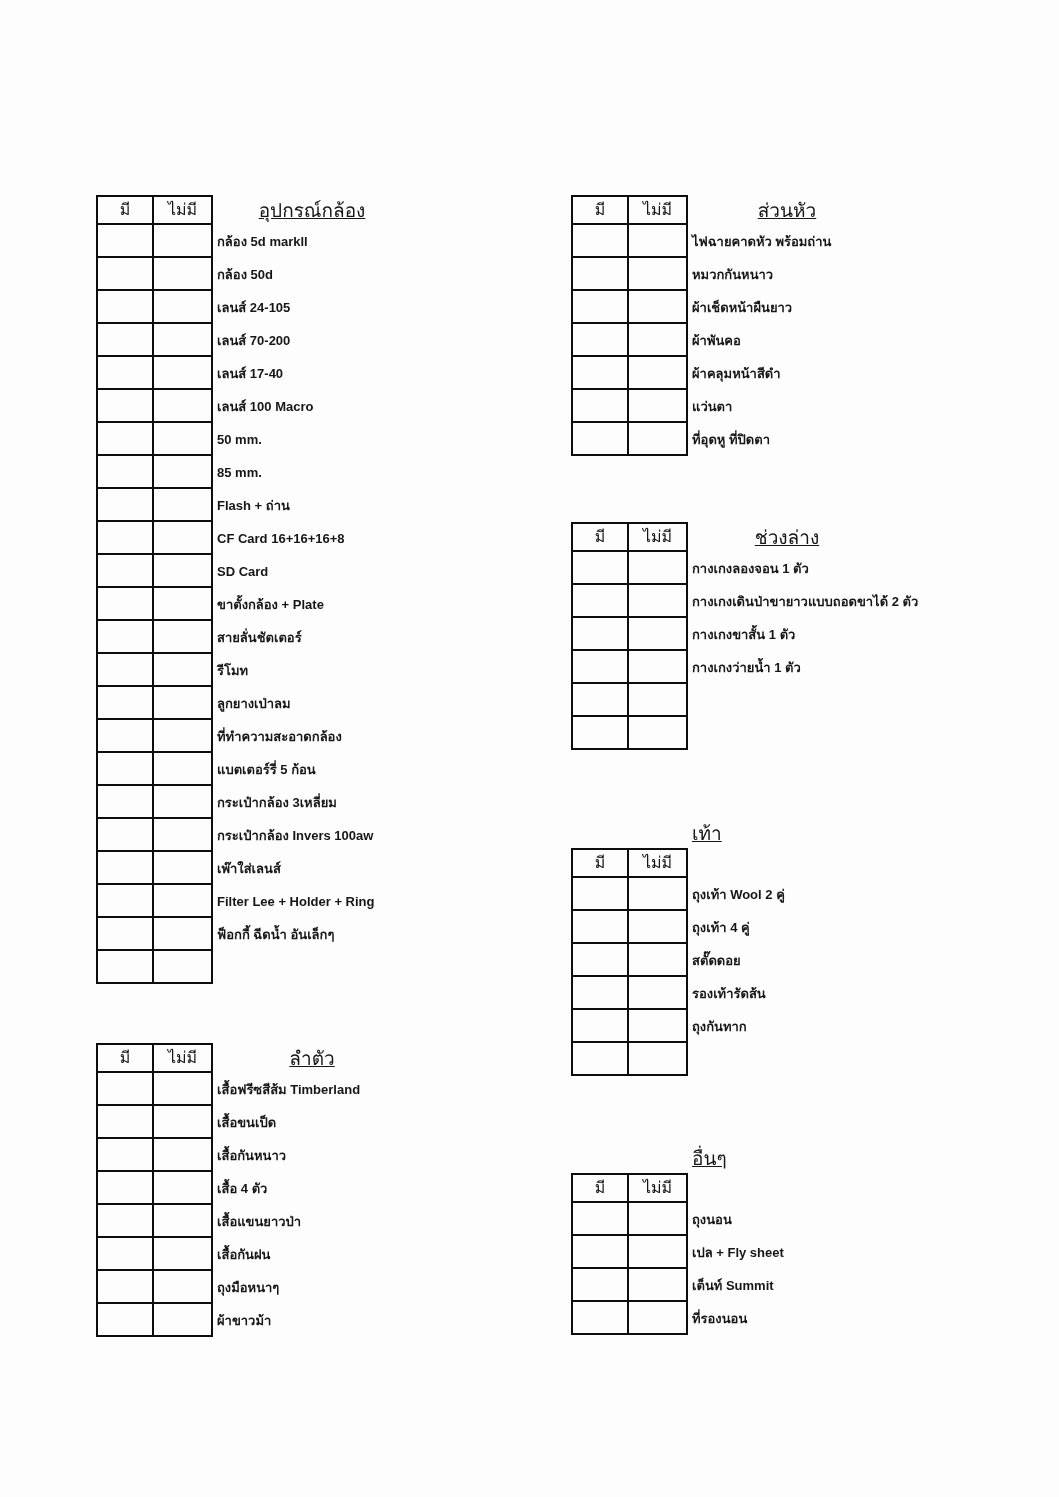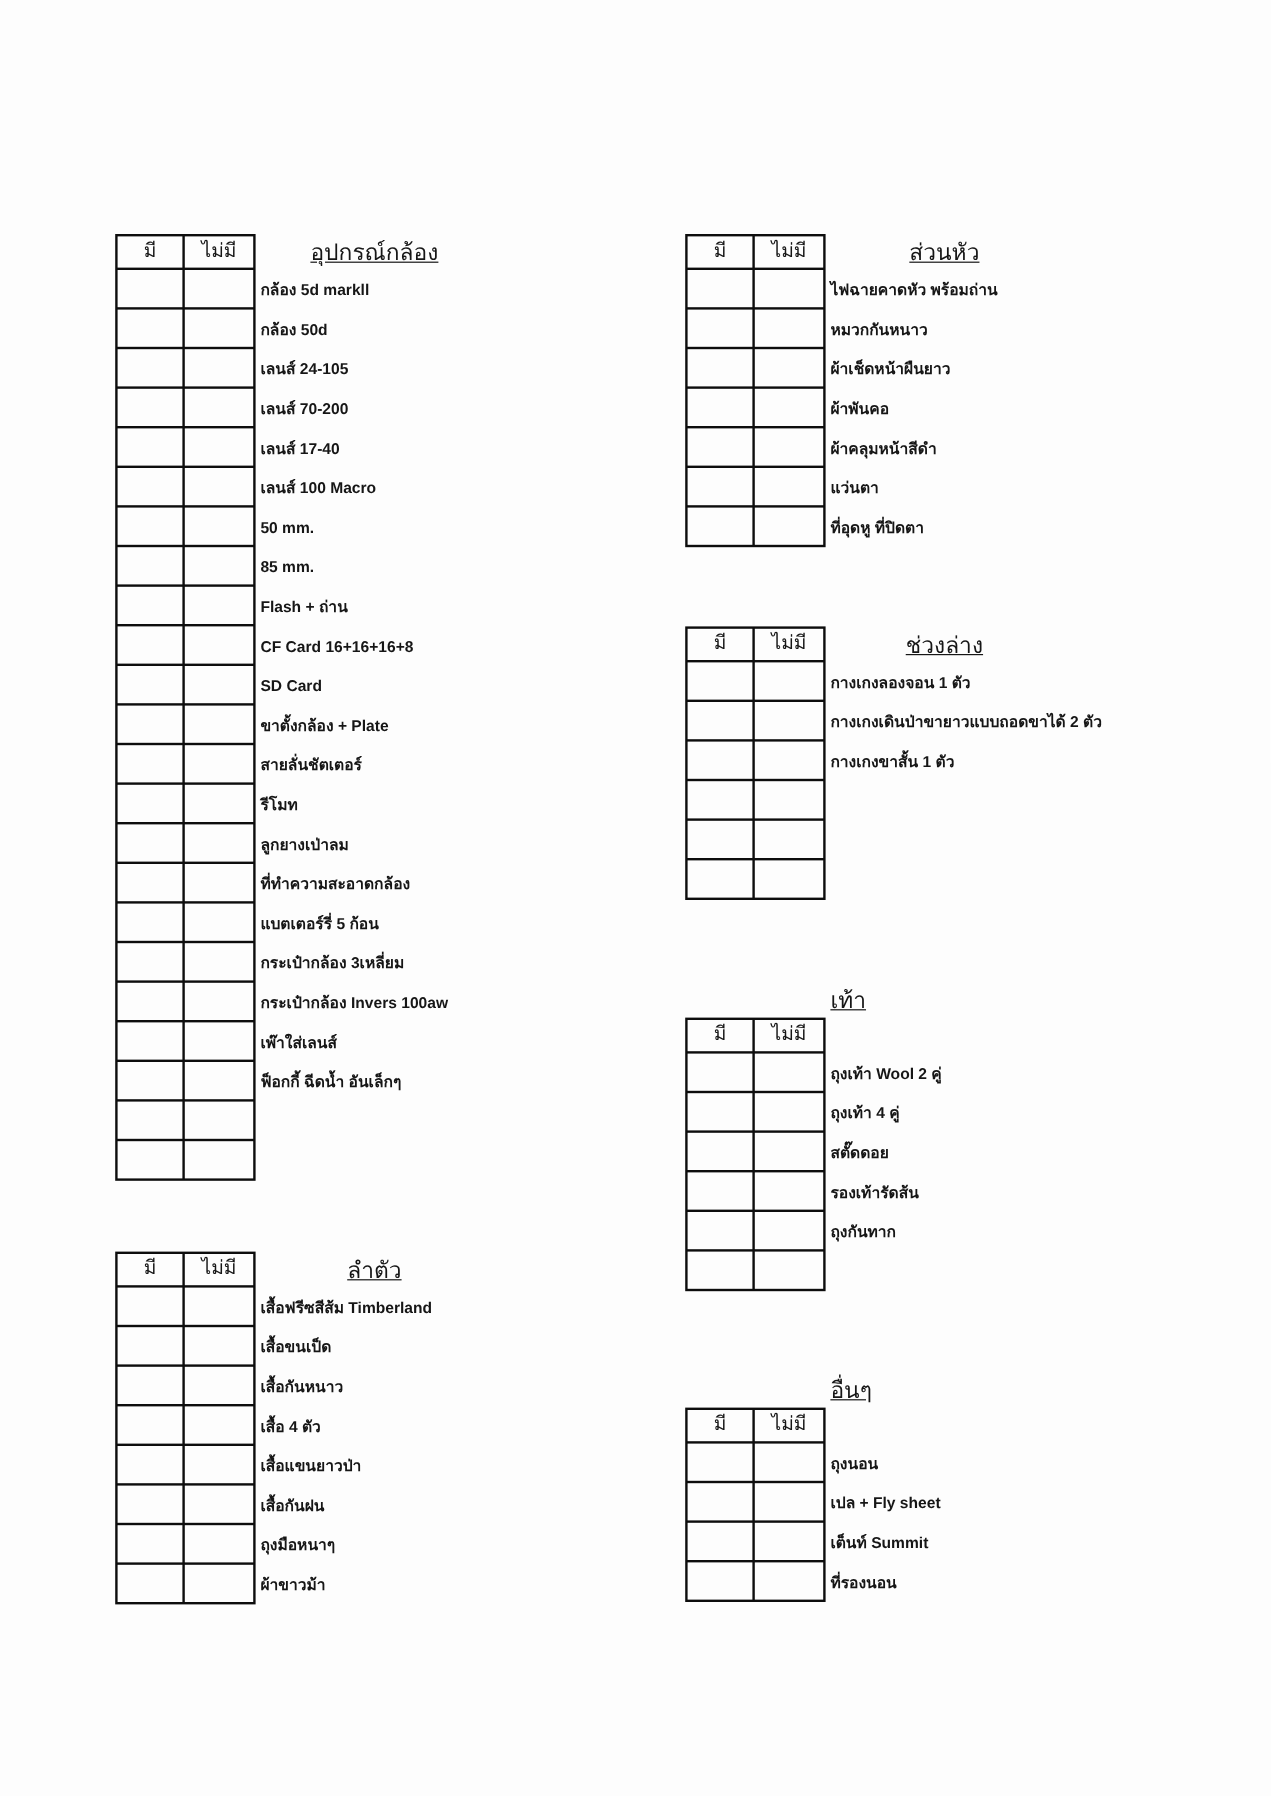--- a/index.html
+++ b/index.html
@@ -147,20 +147,21 @@
           <div class="item-label">SD Card</div>
           <div class="item-label">ขาตั้งกล้อง + Plate</div>
           <div class="item-label">สายลั่นชัตเตอร์</div>
           <div class="item-label">รีโมท</div>
           <div class="item-label">ลูกยางเป่าลม</div>
           <div class="item-label">ที่ทำความสะอาดกล้อง</div>
           <div class="item-label">แบตเตอร์รี่ 5 ก้อน</div>
           <div class="item-label">กระเป๋ากล้อง 3เหลี่ยม</div>
           <div class="item-label">กระเป๋ากล้อง Invers 100aw</div>
           <div class="item-label">เพ๊าใส่เลนส์</div>
+          <div class="item-label">Filter Lee + Holder + Ring</div>
           <div class="item-label">ฟ็อกกี้ ฉีดน้ำ อันเล็กๆ</div>
         </div>
       </div>
     </div>
   <div class="section" id="sec-torso">
       <div class="sec-body">
         <div class="boxes">
           <div class="cell hcell">มี</div>
           <div class="cell hcell">ไม่มี</div>
           <div class="cell"></div>
@@ -241,20 +242,21 @@
           <div class="cell"></div>
           <div class="cell"></div>
           <div class="cell"></div>
           <div class="cell"></div>
         </div>
         <div class="labels">
           <div class="sec-title inline">ช่วงล่าง</div>
           <div class="item-label">กางเกงลองจอน 1 ตัว</div>
           <div class="item-label">กางเกงเดินป่าขายาวแบบถอดขาได้ 2 ตัว</div>
           <div class="item-label">กางเกงขาสั้น 1 ตัว</div>
+          <div class="item-label">กางเกงว่ายน้ำ 1 ตัว</div>
         </div>
       </div>
     </div>
   <div class="section" id="sec-feet">
       <div class="sec-title above">เท้า</div>
       <div class="sec-body">
         <div class="boxes">
           <div class="cell hcell">มี</div>
           <div class="cell hcell">ไม่มี</div>
           <div class="cell"></div>

